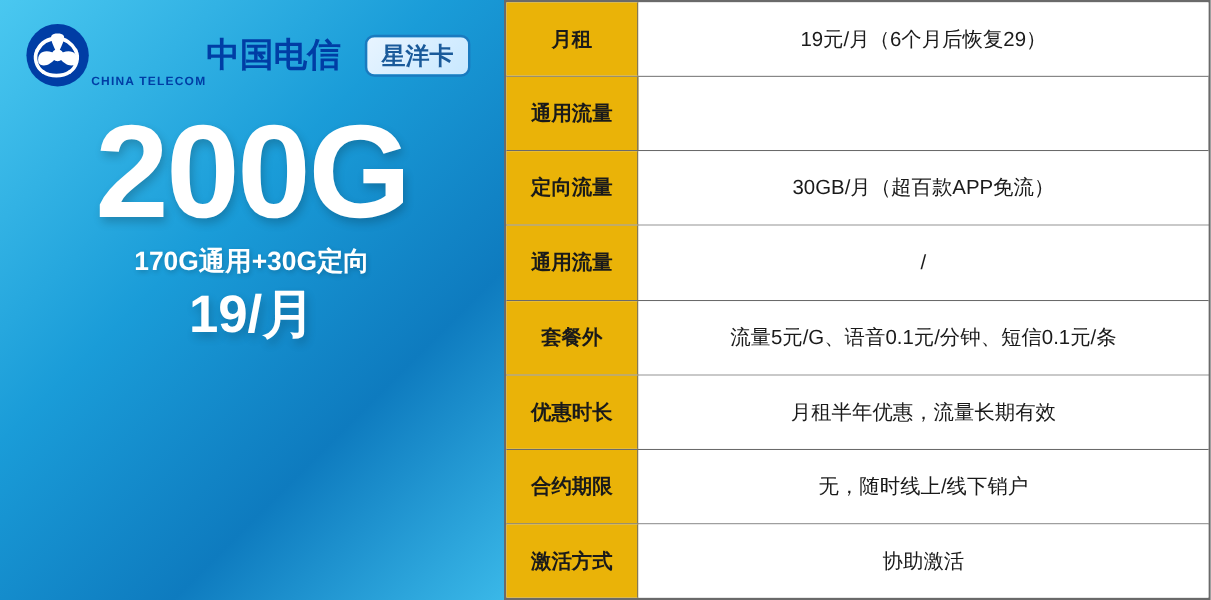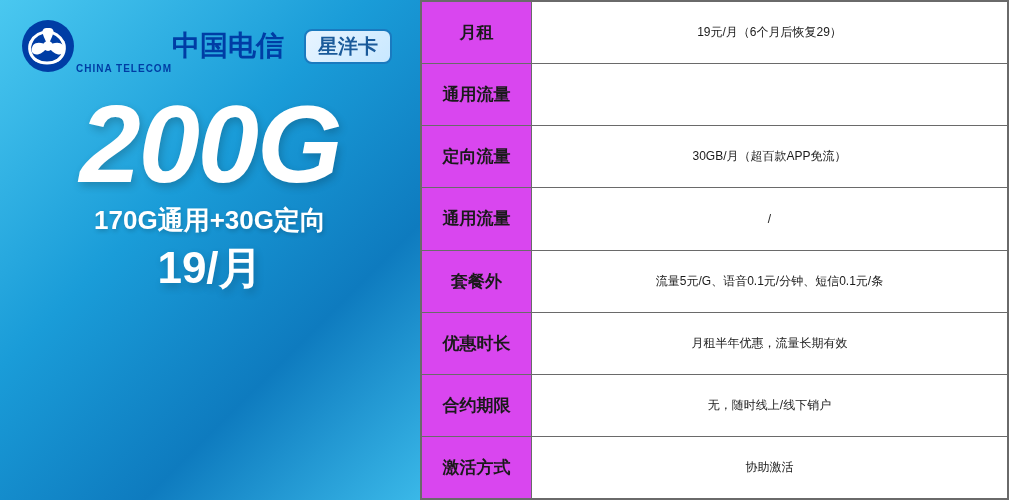--- a/index.html
+++ b/index.html
@@ -65,26 +65,25 @@
     }
 
     .main-data {
       color: #fff;
       font-size: 110px;
       font-weight: 900;
       line-height: 1;
       text-shadow: 2px 4px 8px rgba(0,0,0,0.2);
       letter-spacing: -2px;
       margin: 5px 0 0 0;
-      font-style: italic;
     }
 
     .data-breakdown {
       color: #fff;
-      font-size: 26px;
+      font-size: 22px;
       font-weight: 600;
       text-shadow: 1px 2px 4px rgba(0,0,0,0.2);
       margin: 4px 0 8px 0;
     }
 
     .price-row {
       color: #fff;
       font-size: 44px;
       font-weight: 900;
       text-shadow: 2px 4px 8px rgba(0,0,0,0.2);
@@ -106,38 +105,38 @@
       border-bottom: 1.5px solid #6a6a6a;
     }
 
     .table-row:last-child {
       border-bottom: none;
     }
 
     .cell-label {
       width: 110px;
       min-width: 110px;
-      background: #d946ef;
+      background: #eab308;
       display: flex;
       align-items: center;
       justify-content: center;
       font-size: 17px;
       font-weight: 600;
       color: #1a1a1a;
       border-right: 1.5px solid #6a6a6a;
       text-align: center;
       padding: 4px 6px;
     }
 
     .cell-value {
       flex: 1;
       display: flex;
       align-items: center;
       justify-content: center;
-      font-size: 12px;
+      font-size: 17px;
       color: #1a1a1a;
       text-align: center;
       padding: 4px 10px;
       background: #fff;
     }
 
     
     .right-panel {
       border-top: 2px solid #6a6a6a;
       border-right: 2px solid #6a6a6a;

